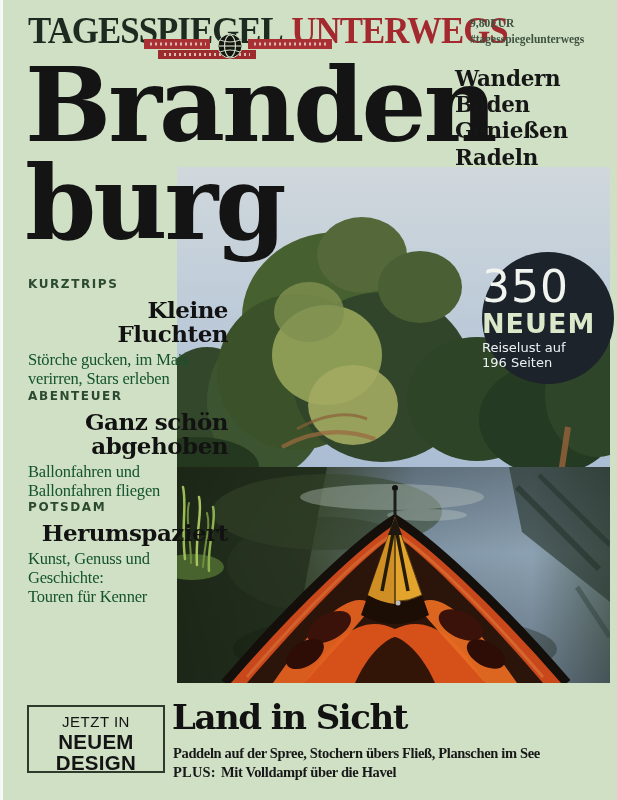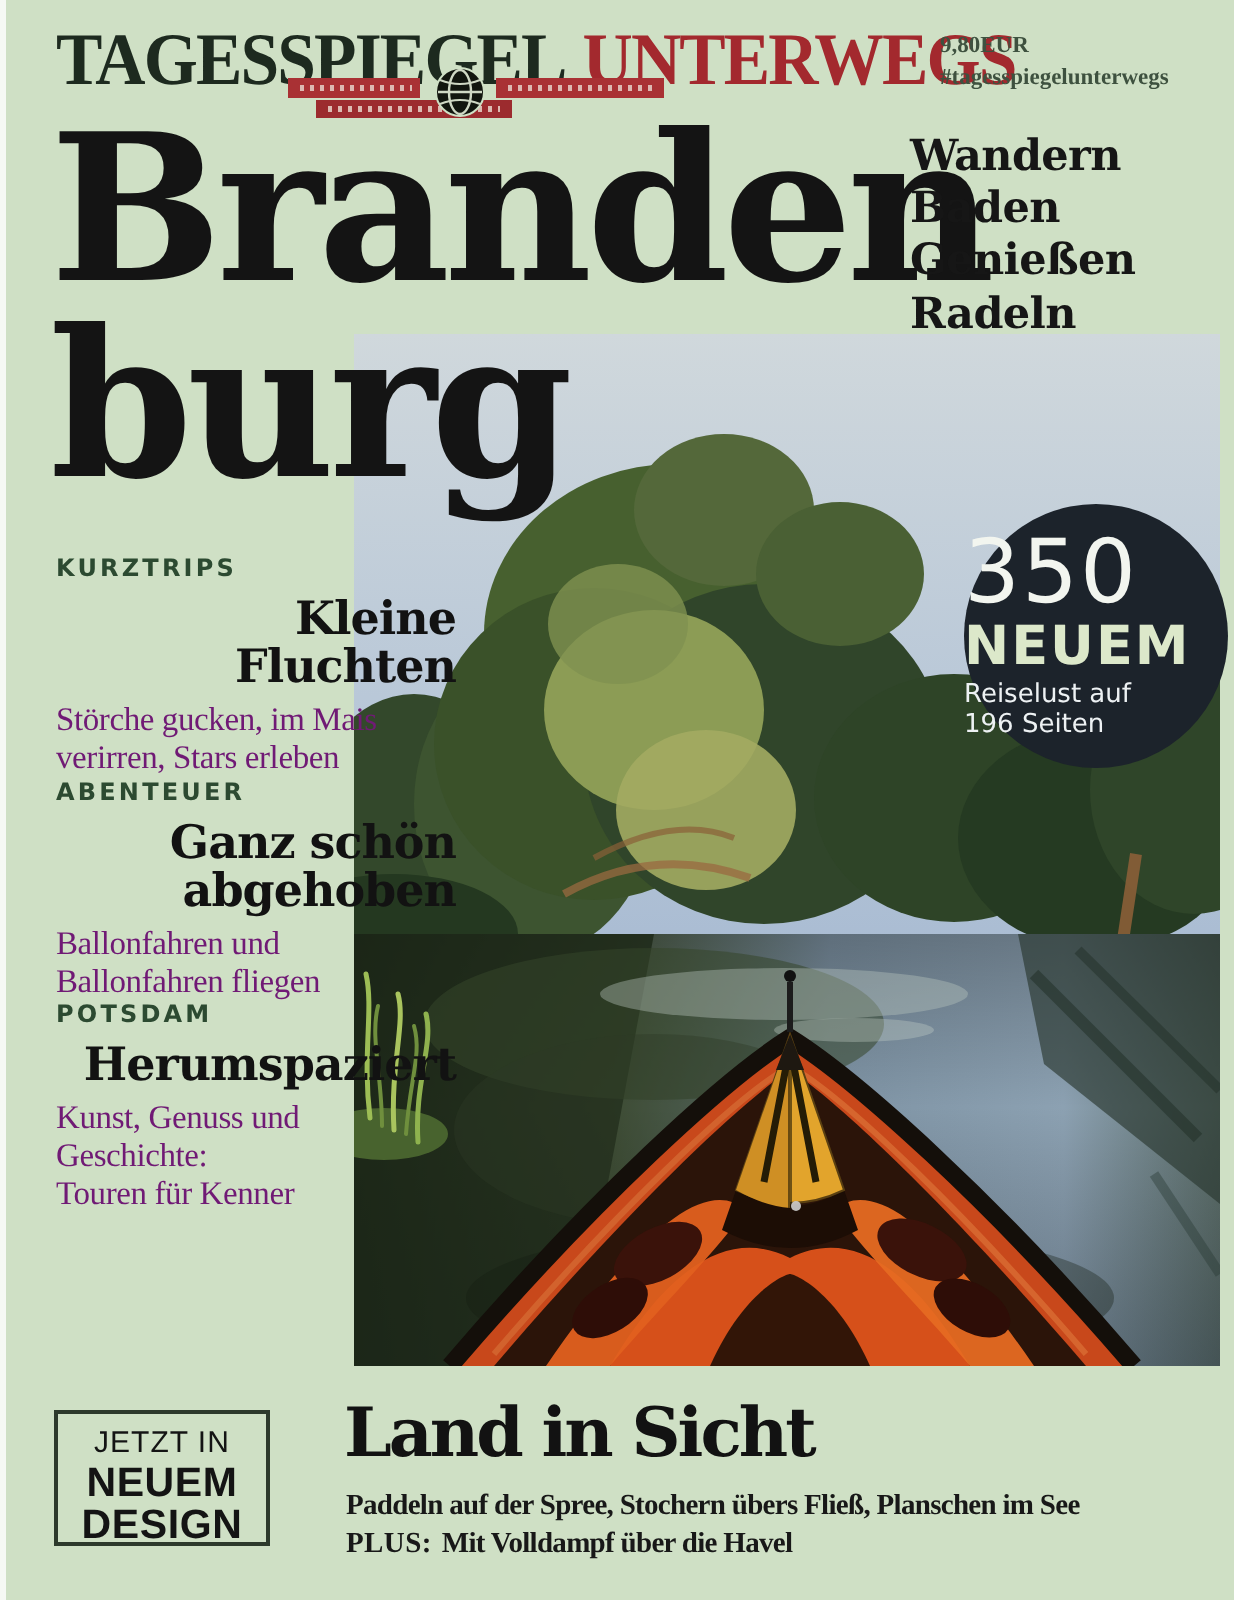--- a/index.html
+++ b/index.html
@@ -50,25 +50,25 @@
 
   
   .section { position:absolute; left:28px; width:200px; z-index:4; }
   .sec1 { top:277px; } .sec2 { top:389px; } .sec3 { top:500px; } .sec4 { top:602px; }
   .kicker { font-family:"DejaVu Sans", sans-serif; font-weight:bold;
     font-size:12px; letter-spacing:1.6px; color:#2c4a31; }
   .sec-head { margin-top:7px; font-family:"DejaVu Serif", serif; font-weight:bold;
     font-size:23px; line-height:1.04; letter-spacing:-.5px; color:#121212;
     white-space:pre-line;text-align:right; }
   .sec-body { margin-top:5px; font-family:"Liberation Serif", serif;
-    font-size:16.5px; line-height:1.14; color:#701a75; letter-spacing:-.2px;
+    font-size:16.5px; line-height:1.14; color:#14532d; letter-spacing:-.2px;
     white-space:pre-line; }
 
   
-  .design-box { position:absolute; left:27px; top:705px; width:108px; height:68px;
+  .design-box { position:absolute; left:27px; top:705px; width:138px; height:68px;
     border:2px solid #2d3a2c; box-sizing:border-box; z-index:4; text-align:center;
     font-family:"Liberation Sans", sans-serif; color:#141414; padding-top:7px; }
   .design-line1 { font-size:15px; letter-spacing:.5px; line-height:1.1; }
   .design-line23 { font-size:20.5px; font-weight:bold; letter-spacing:.3px; line-height:1.05; }
 
   
   .footer-head { position:absolute; left:172px; top:697px; z-index:4;
     font-family:"DejaVu Serif", serif; font-weight:bold; font-size:34px;
     letter-spacing:-1.5px; color:#121212; white-space:nowrap; }
   .footer-sub { position:absolute; left:173px; top:744px; z-index:4;

